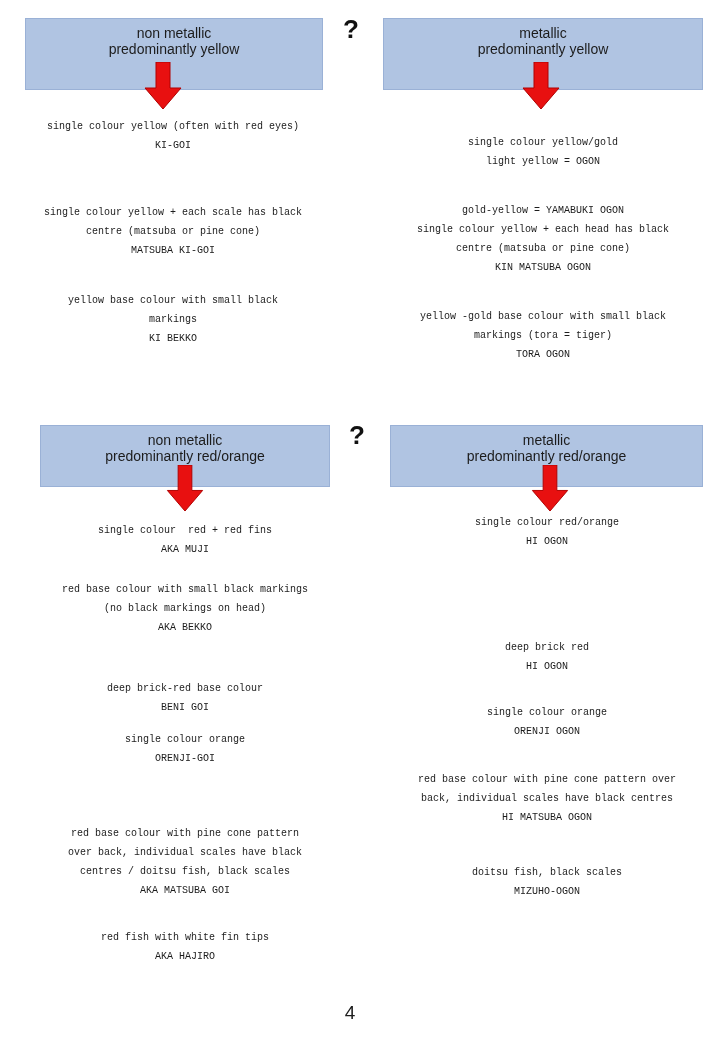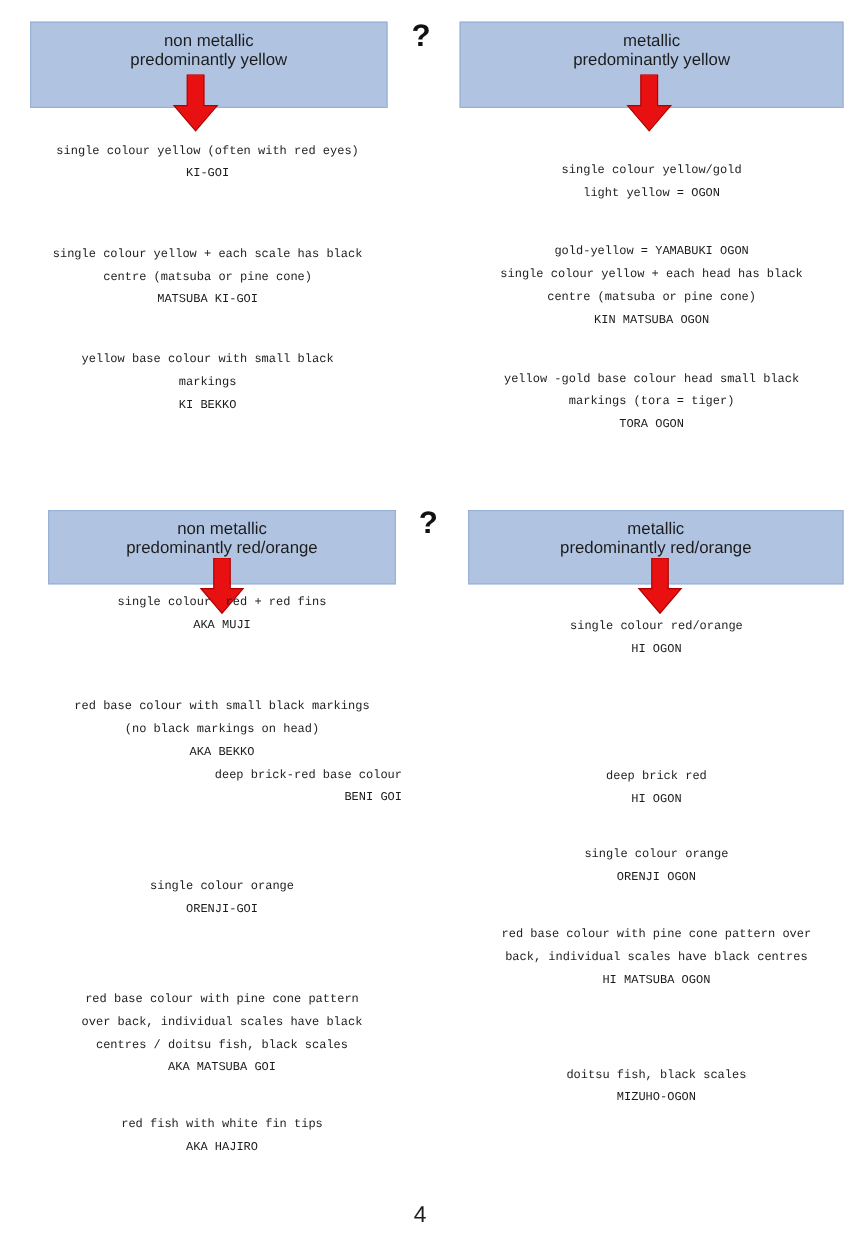--- a/index.html
+++ b/index.html
@@ -24,26 +24,26 @@
     font-size:10px;line-height:19px;width:300px;font-family:Liberation Mono, monospace;
   }
   
   .s1l{left:23px;}
   .s1l.i0{top:117px;} .s1l.i1{top:203px;} .s1l.i2{top:291px;}
   
   .s1r{left:393px;margin-top:16px;}
   .s1r.i0{top:117px;} .s1r.i1{top:185px;} .s1r.i2{top:291px;}
   
   .s2l{left:35px;}
-  .s2l.i0{top:493px;} .s2l.i1{top:580px;} .s2l.i2{top:637px;text-align:right;}
+  .s2l.i0{top:521px;} .s2l.i1{top:580px;} .s2l.i2{top:679px;}
   .s2l.i3{top:730px;} .s2l.i4{top:824px;} .s2l.i5{top:928px;}
   
   .s2r{left:397px;}
   .s2r.i0{top:513px;} .s2r.i1{top:638px;} .s2r.i2{top:703px;}
-  .s2r.i3{top:770px;} .s2r.i4{top:863px;margin-top:24px;}
+  .s2r.i3{top:770px;} .s2r.i4{top:863px;}
 
   .qmark{
     position:absolute;font-weight:bold;font-size:26px;line-height:26px;
     white-space:pre;color:#111;
   }
   .q1{left:343px;top:16px;}
   .q2{left:349px;top:422px;}
 
   .arrow{position:absolute;display:block;}
   .a1{left:143px;top:62px;width:40px;height:48px;}
@@ -83,21 +83,21 @@
   <div class="txt s1l i2">yellow base colour with small black
 markings
 KI BEKKO</div>
 
   <div class="txt s1r i0">single colour yellow/gold
 light yellow = OGON</div>
   <div class="txt s1r i1">gold-yellow = YAMABUKI OGON
 single colour yellow + each head has black
 centre (matsuba or pine cone)
 KIN MATSUBA OGON</div>
-  <div class="txt s1r i2">yellow -gold base colour head small black
+  <div class="txt s1r i2">yellow -gold base colour with small black
 markings (tora = tiger)
 TORA OGON</div>
 
   <div class="box b2l">non metallic
 predominantly red/orange</div>
   <div class="box b2r">metallic
 predominantly red/orange</div>
   <div class="qmark q2">?</div>
 
   <svg class="arrow a3" viewBox="0 0 40 48" aria-hidden="true">

